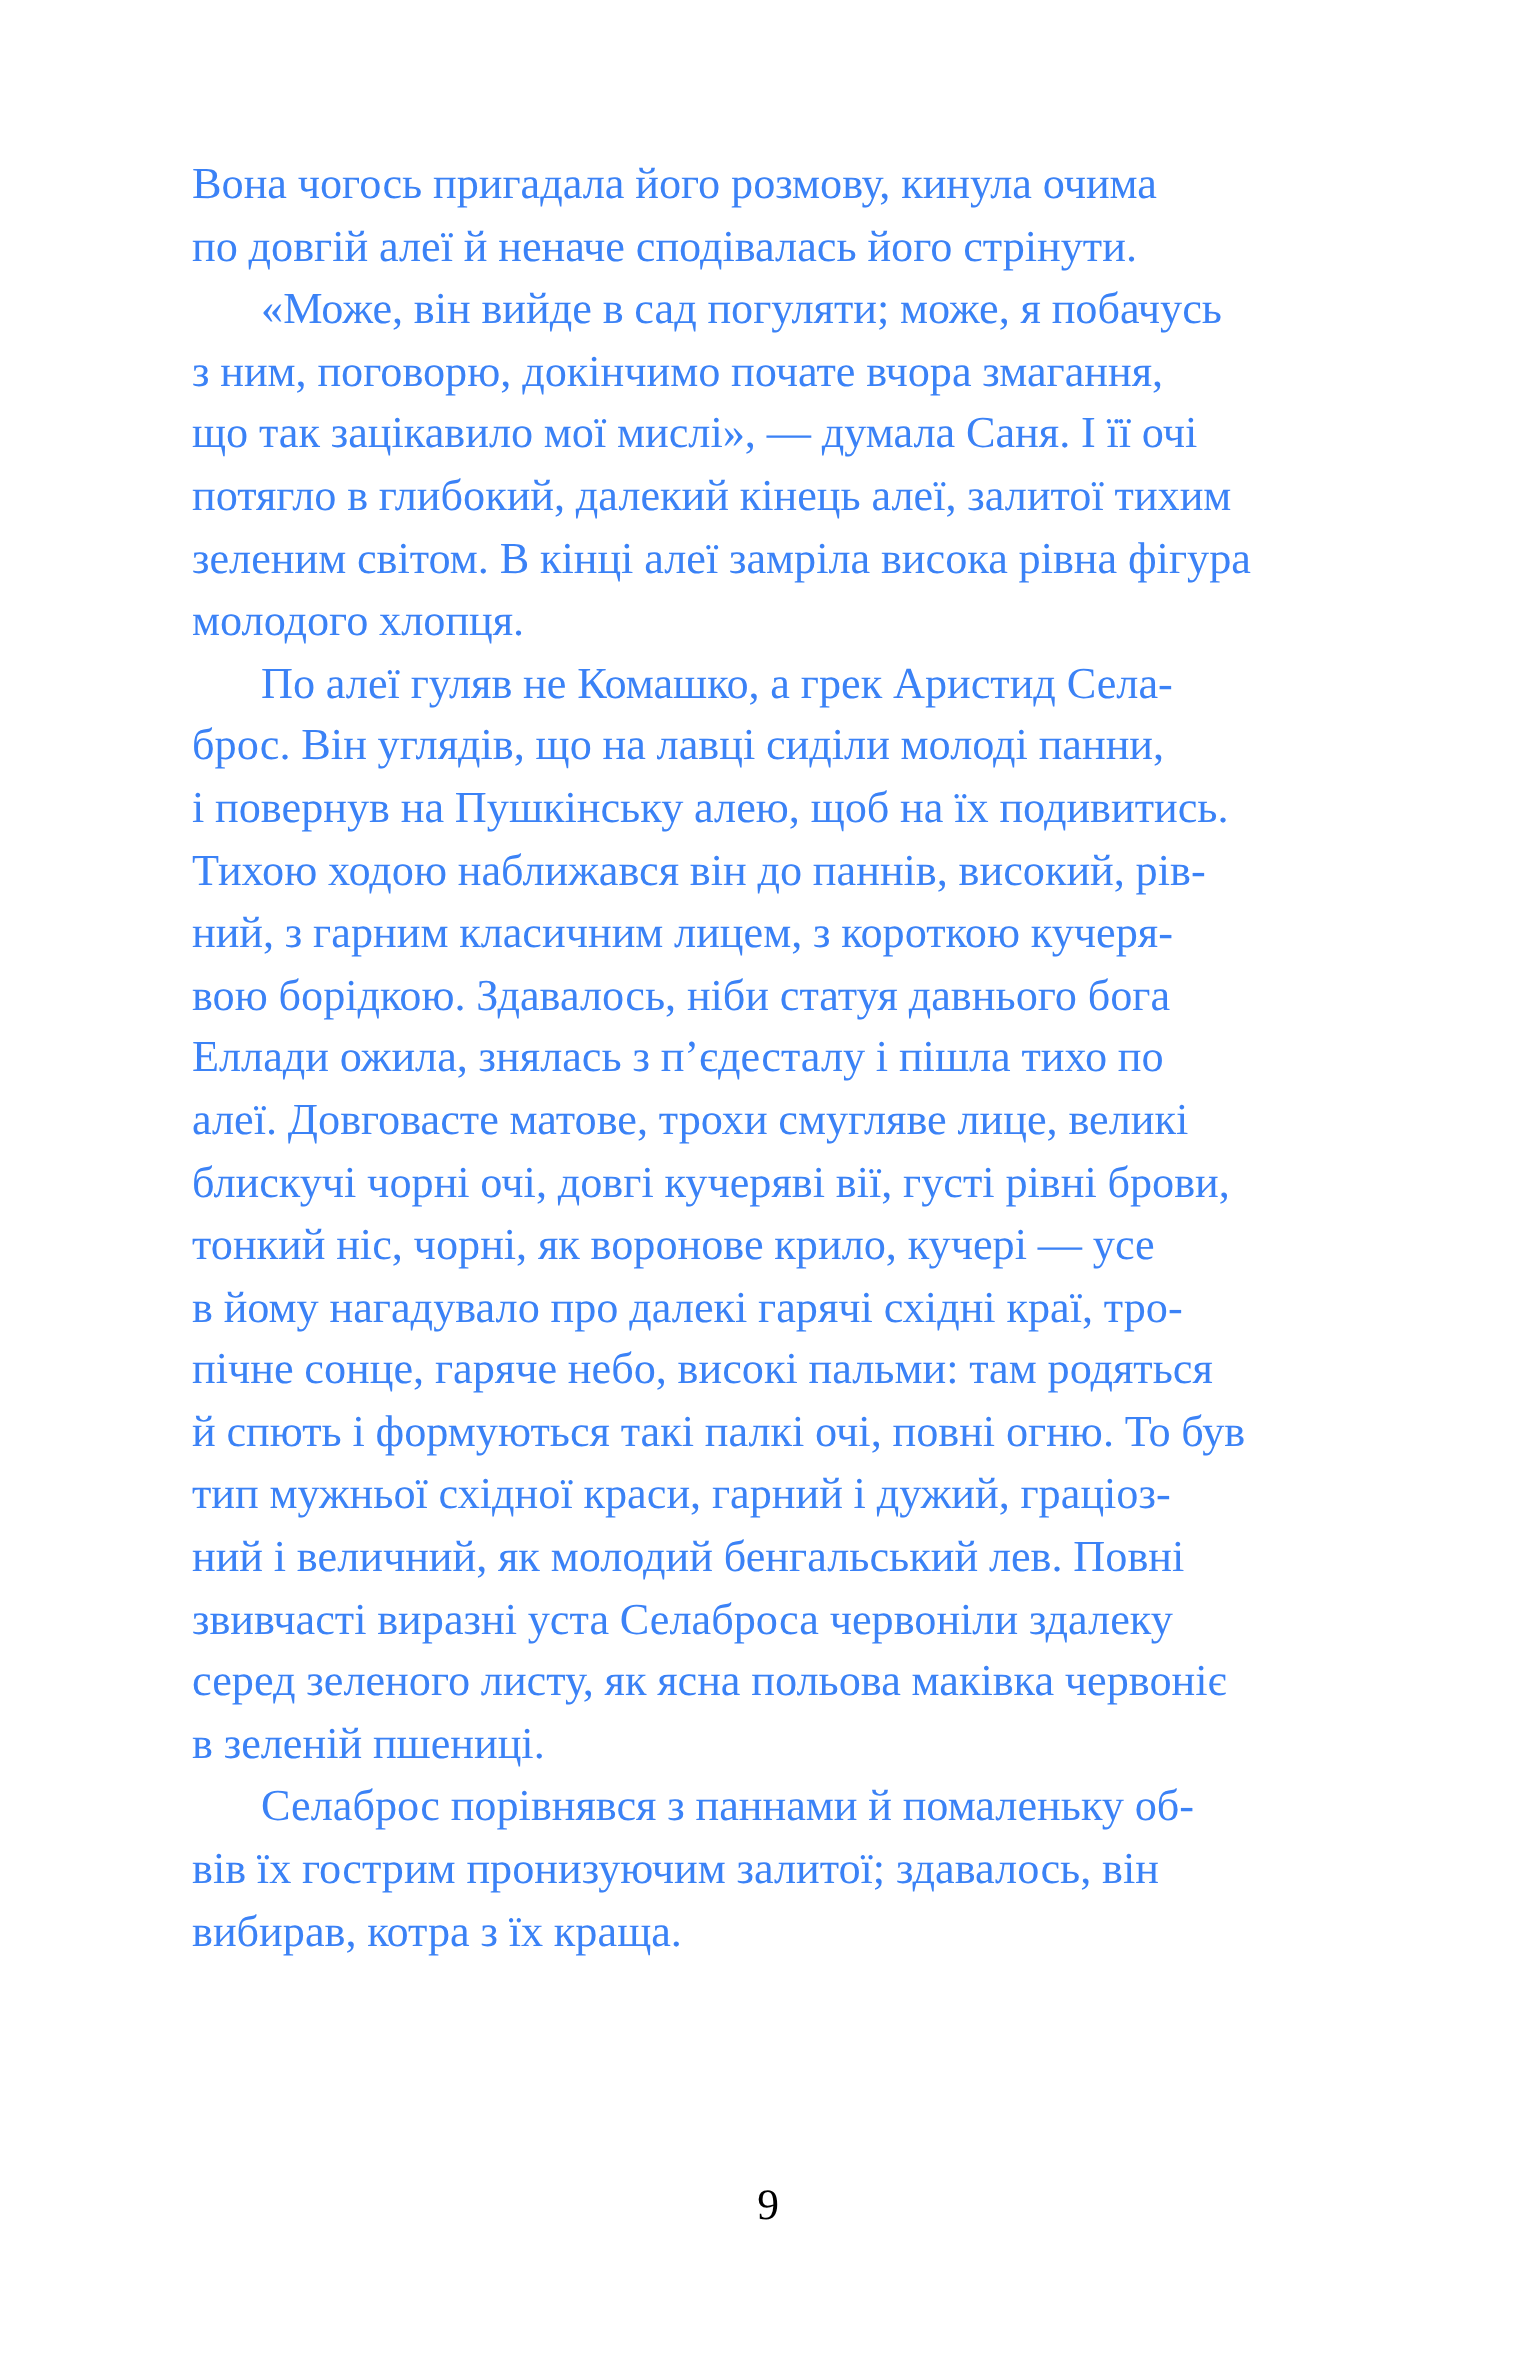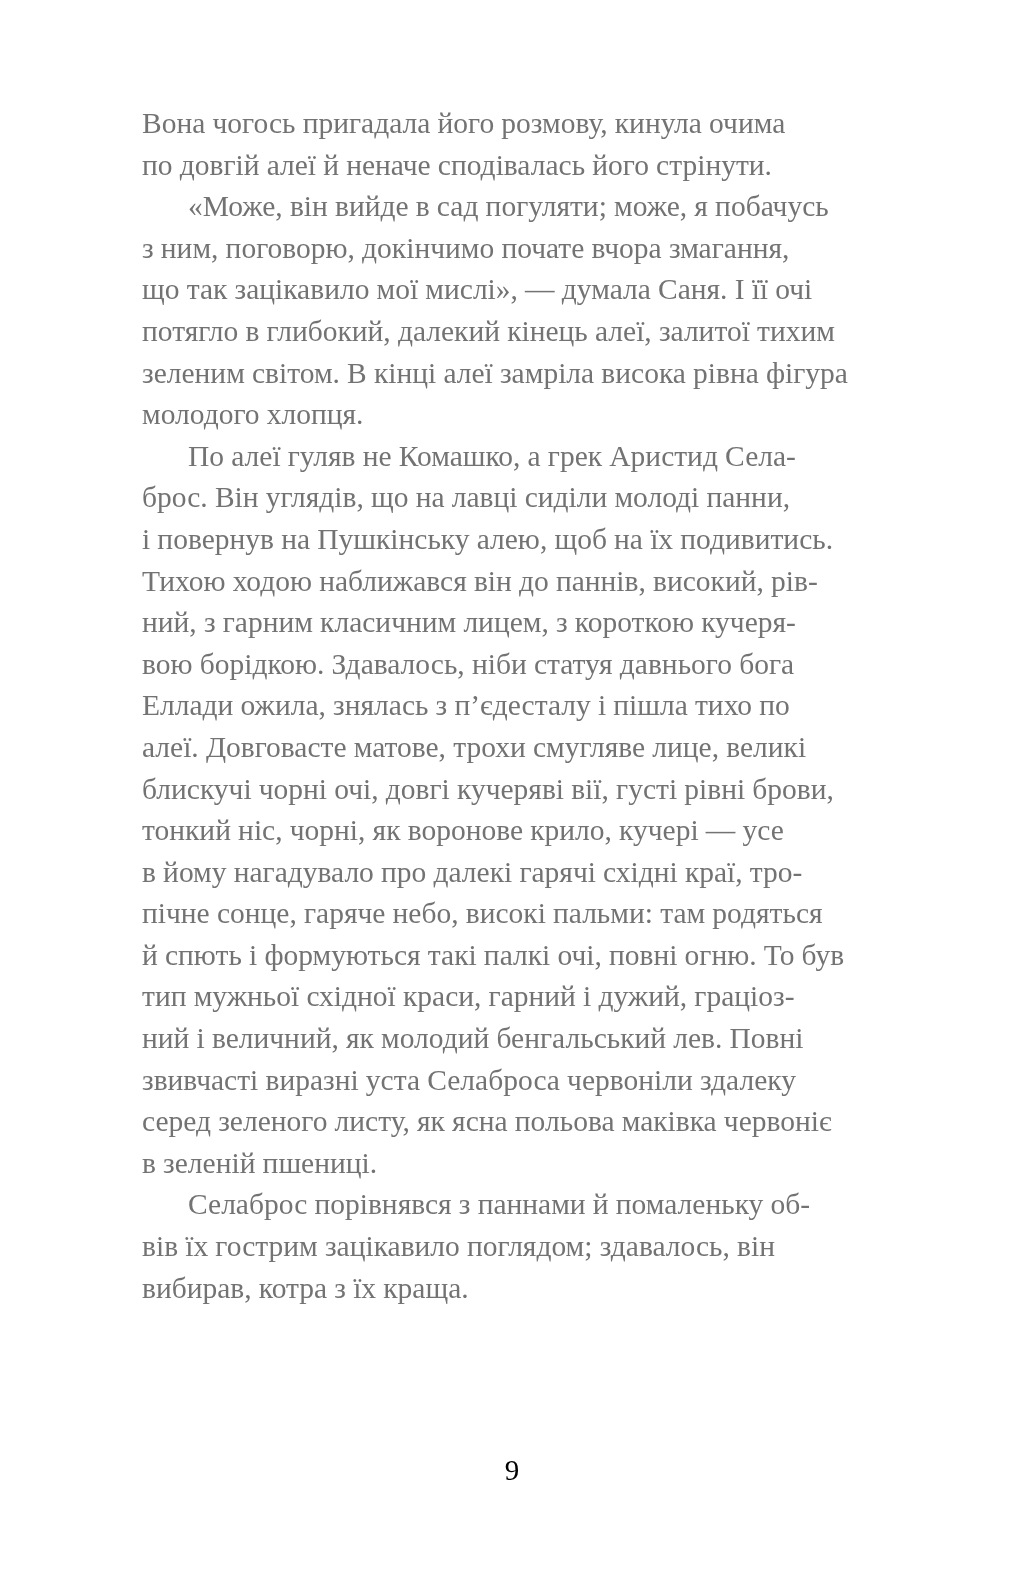--- a/index.html
+++ b/index.html
@@ -13,27 +13,27 @@
     position: relative;
     width: 1024px;
     height: 1575px;
     margin: 0 auto;
     background: #ffffff;
     overflow: hidden;
   }
 
   .text-block {
     position: absolute;
-    left: 142px;
+    left: 128px;
     top: 103px;
     width: 733px;
     font-family: "Liberation Serif", "DejaVu Serif", serif;
     font-size: 29.5px;
     line-height: 41.6px;
-    color: #737373;
+    color: #3b82f6;
     text-align: justify;
     text-justify: inter-word;
     -webkit-hyphens: none;
     hyphens: none;
     word-spacing: -0.2px;
   }
 
   .para {
     margin: 0;
     text-indent: 46px;
@@ -82,19 +82,19 @@
 тонкий ніс, чорні, як воронове крило, кучері — усе
 в йому нагадувало про далекі гарячі східні краї, тро-
 пічне сонце, гаряче небо, високі пальми: там родяться
 й спють і формуються такі палкі очі, повні огню. То був
 тип мужньої східної краси, гарний і дужий, граціоз-
 ний і величний, як молодий бенгальський лев. Повні
 звивчасті виразні уста Селаброса червоніли здалеку
 серед зеленого листу, як ясна польова маківка червоніє
 в зеленій пшениці.</p>
     <p class="para">Селаброс порівнявся з паннами й помаленьку об-
-вів їх гострим зацікавило поглядом; здавалось, він
+вів їх гострим пронизуючим залитої; здавалось, він
 вибирав, котра з їх краща.</p>
   </div>
 
   <div class="page-number">9</div>
 
 </div>
 
 </body></html>

